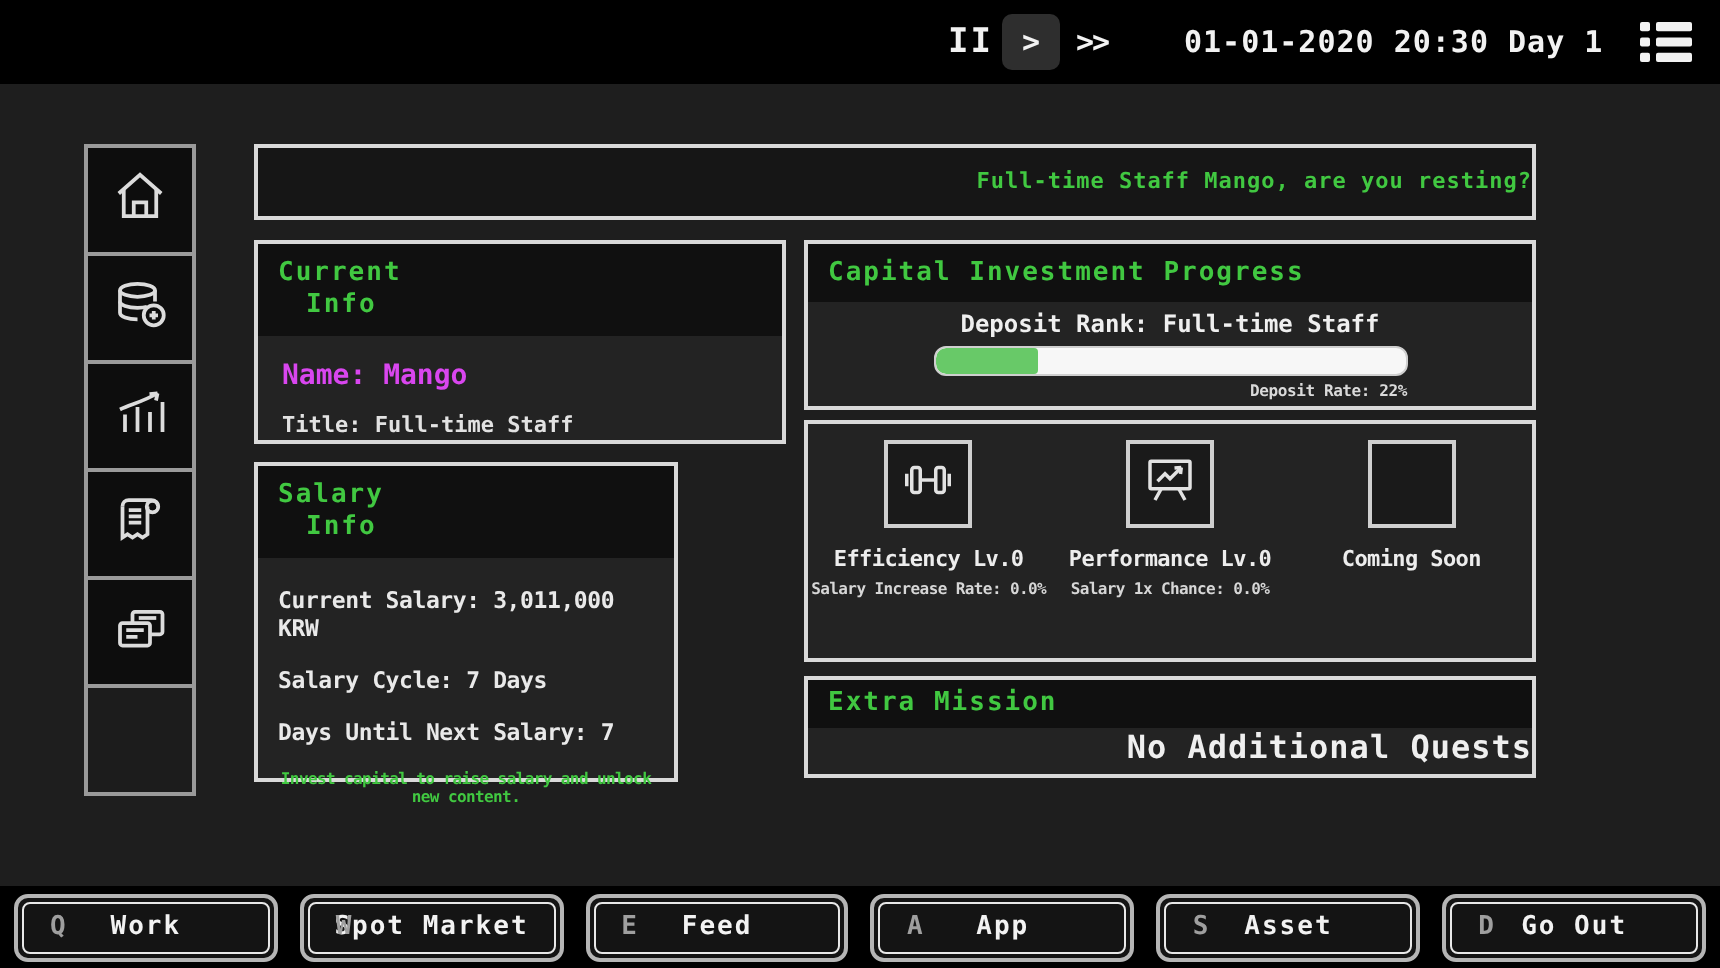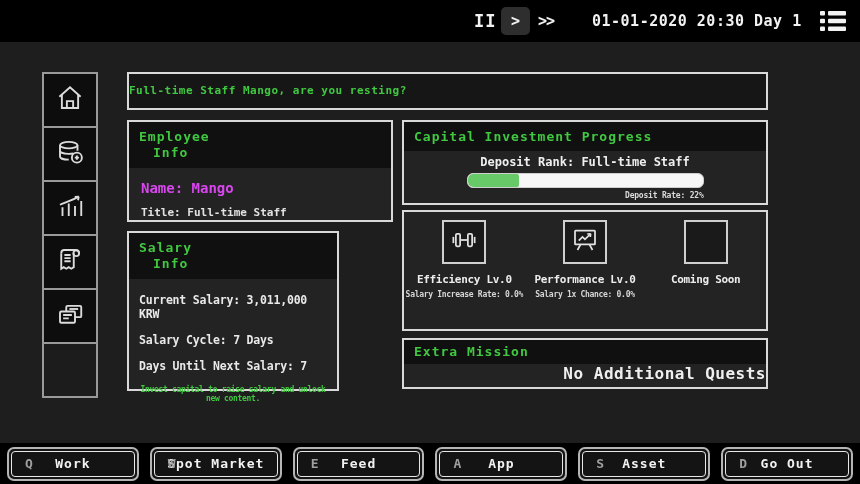--- a/index.html
+++ b/index.html
@@ -30,21 +30,21 @@
 
   
   .panel { position:absolute; border:2px solid #d9d9d9; background:#232323; }
   .panel-head { background:#101010; padding:7px 10px 6px 10px; }
   .green { color:#41c841; }
   .ptitle { font-size:13px; letter-spacing:1px; line-height:1.25; }
   .ptitle .l2 { padding-left:14px; }
 
   
   .banner { left:127px; top:30px; width:641px; height:38px; background:#161616;
-    display:flex; flex-direction:column; align-items:flex-start; justify-content:center;gap:35px; }
+    display:flex; flex-direction:column; align-items:flex-end; justify-content:center;gap:35px; }
   .banner div { font-size:11px; letter-spacing:0.5px; line-height:1.45; }
 
   
   .employee { left:127px; top:78px; width:266px; height:102px; }
   .employee .body { padding:10px 12px; }
   .emp-name { color:#d946ef; font-size:14px; margin-top:2px; }
   .emp-title { color:#e2e2e2; font-size:11px; margin-top:10px; }
 
   
   .salary { left:127px; top:189px; width:212px; height:160px; }
@@ -167,21 +167,21 @@
       <div class="side-cell empty"></div>
     </div>
 
     <div class="panel banner">
       <div class="green">Full-time Staff Mango, are you resting?</div>
     </div>
 
     <div class="panel employee">
       <div class="panel-head">
         <div class="ptitle green">
-          <div>Employee</div>
+          <div>Current</div>
           <div class="l2">Info</div>
         </div>
       </div>
       <div class="body">
         <div class="emp-name">Name: Mango</div>
         <div class="emp-title">Title: Full-time Staff</div>
       </div>
     </div>
 
     <div class="panel salary">

